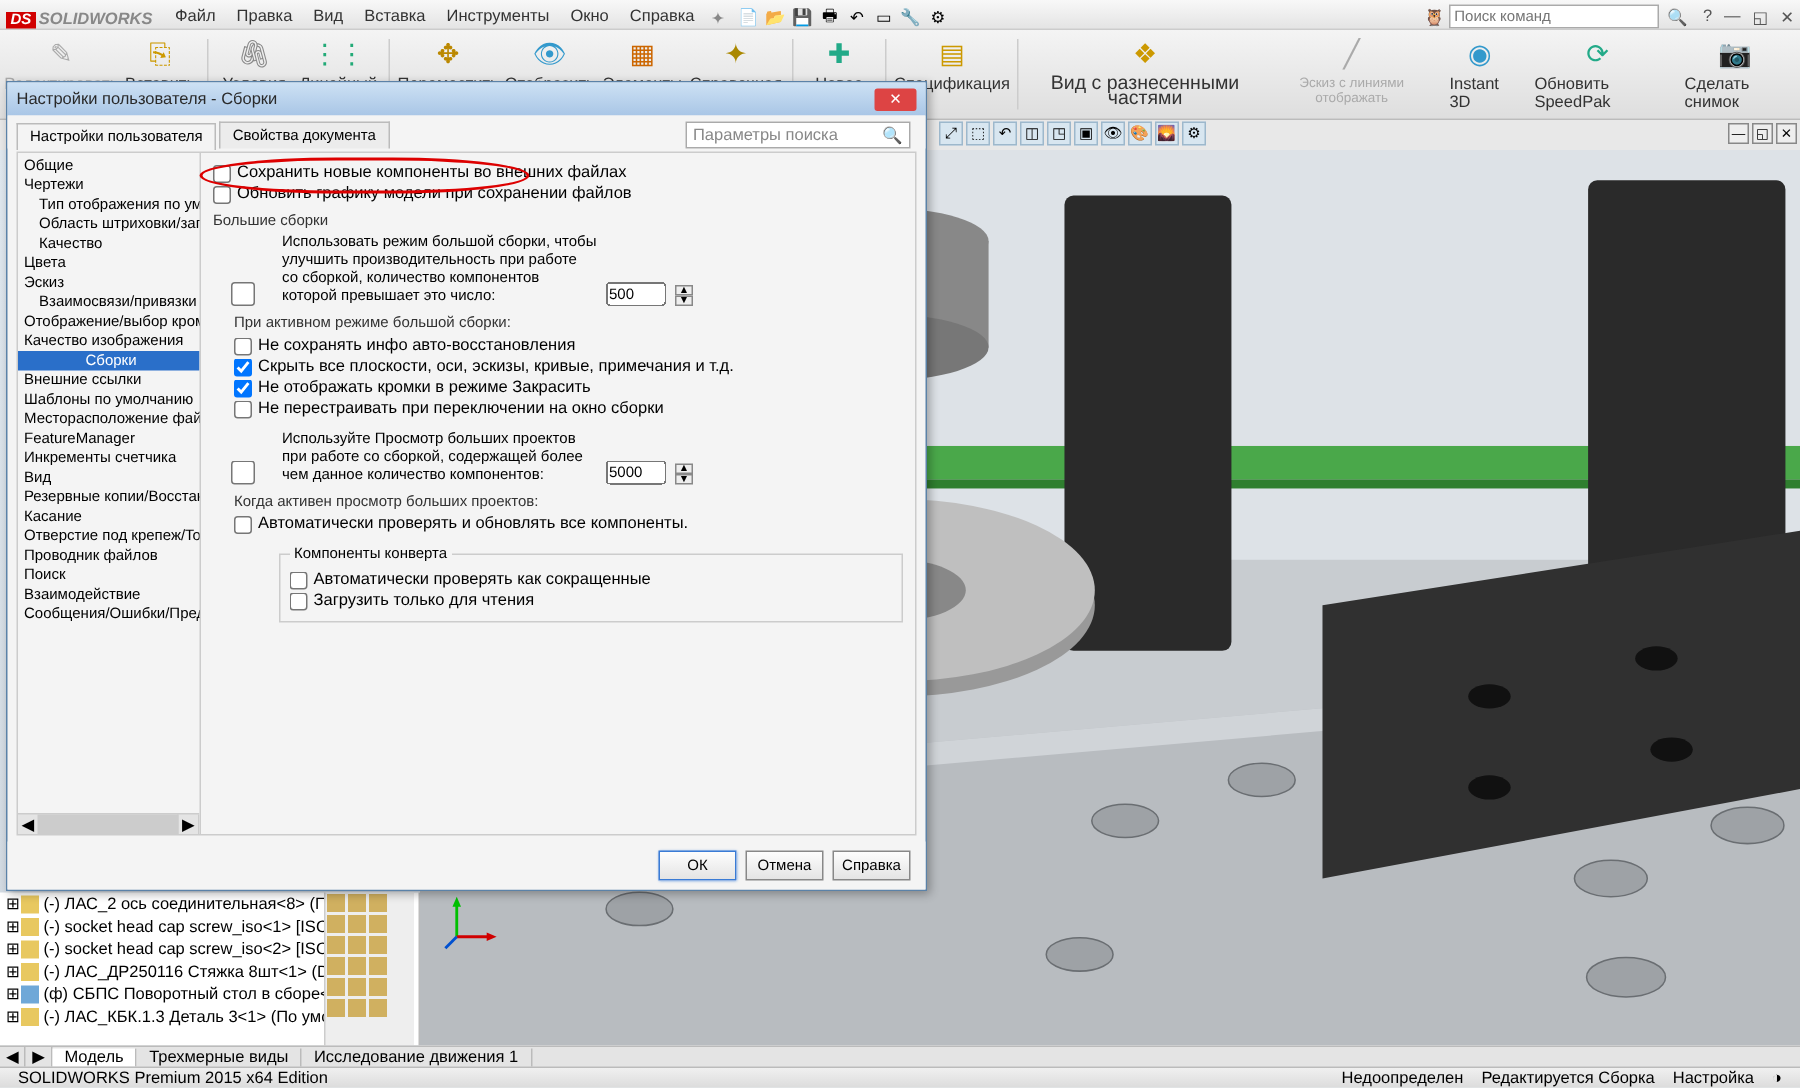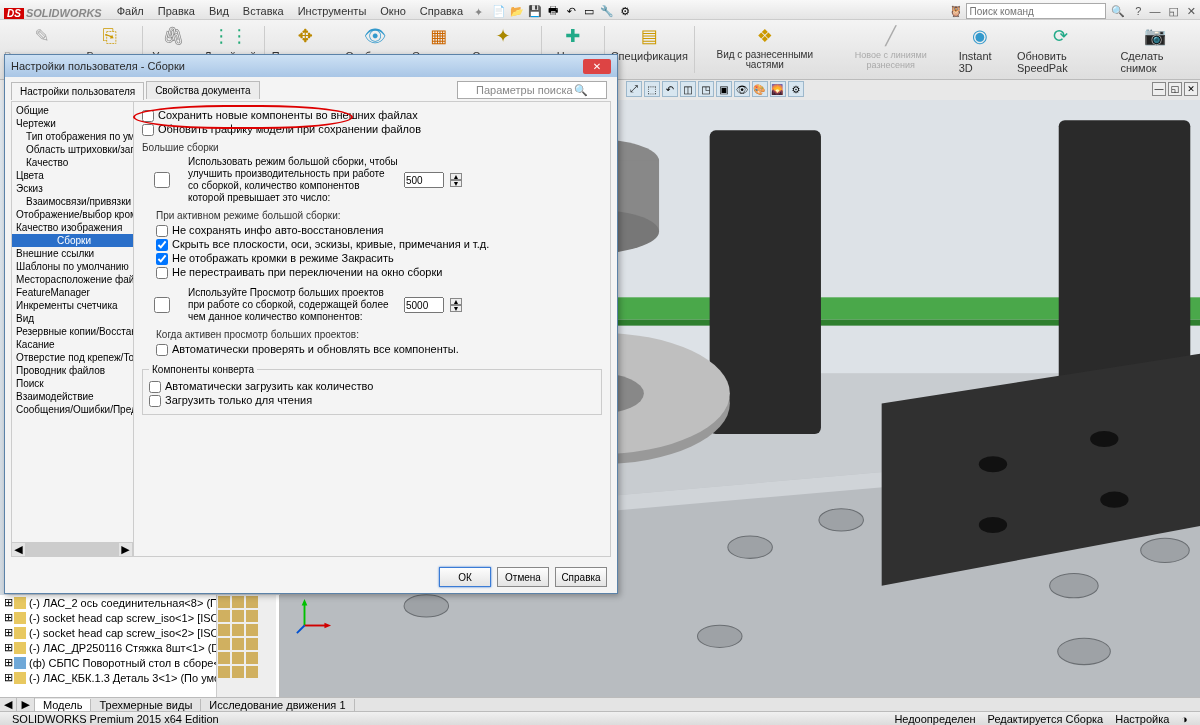--- a/index.html
+++ b/index.html
@@ -65,40 +65,40 @@
 .status .spacer { flex:1; }
 .status span { padding:0 6px; }
 
 
 .dialog { position:absolute; left:4px; top:54px; width:614px; height:540px; background:#f4f4f4; border:1px solid #5b82a8; box-shadow:2px 2px 6px rgba(0,0,0,.3); }
 .dialog .titlebar { height:22px; background:linear-gradient(#cde1f4,#a9c6e6); display:flex; align-items:center; padding:0 6px; font-size:11px; color:#2a2a2a; }
 .dialog .titlebar .close { margin-left:auto; width:28px; height:15px; background:#d44; color:#fff; display:flex;align-items:center;justify-content:center; border-radius:2px; font-size:10px; }
 .dialog .tabstrip { height:22px; display:flex; align-items:flex-end; padding:0 6px; background:#f4f4f4; }
 .dialog .tabstrip span { padding:3px 8px; border:1px solid #bbb; border-bottom:none; background:#ececec; margin-right:2px; font-size:10px; cursor:pointer; }
 .dialog .tabstrip span.active { background:#f4f4f4; position:relative; top:1px; }
-.dialog .searchbox { position:absolute; right:10px; top:26px; width:150px; height:18px; border:1px solid #aaa; background:#fff; display:flex; align-items:center; padding:0 18px; font-size:10px; color:#888; }
+.dialog .searchbox { position:absolute; right:10px; top:26px; width:150px; height:18px; border:1px solid #aaa; background:#fff; display:flex; align-items:center; padding:0 4px; font-size:10px; color:#888; }
 .dialog .searchbox .mag { margin-left:auto; }
 .dialog .body { position:absolute; left:6px; right:6px; top:46px; bottom:36px; border:1px solid #ccc; background:#f4f4f4; display:flex; }
 .dialog .nav { width:122px; border-right:1px solid #ccc; overflow:hidden; padding:2px 0; background:#f4f4f4; position:relative; }
 .dialog .nav .item { padding:1px 4px; font-size:10px; white-space:nowrap; cursor:pointer; }
 .dialog .nav .item.indent { padding-left:14px; }
 .dialog .nav .item.sel { background:#2a6fc9; color:#fff;padding-left:45px; }
 .dialog .nav .scroll { position:absolute; left:0; right:0; bottom:0; height:14px; background:#e4e4e4; border-top:1px solid #ccc; display:flex; }
 .dialog .nav .scroll span { width:14px; display:flex;align-items:center;justify-content:center; border-right:1px solid #ccc; }
 .dialog .content { flex:1; padding:6px 8px; overflow:hidden; position:relative; }
 .dialog .content .chk { display:flex; align-items:flex-start; margin:1px 0; font-size:10px; line-height:13px; }
 .dialog .content .chk input { margin-right:4px; margin-top:1px; width:12px; height:12px; }
 .dialog .content .group-title { font-size:10px; margin:6px 0 3px 0; color:#333; }
 .dialog .content .subgroup { margin-left:14px; }
-.dialog .content .numbox { display:flex; align-items:center; gap:6px; margin:2px 0; }
+.dialog .content .numbox { display:flex; align-items:flex-end; gap:6px; margin:2px 0; }
 .dialog .content .numbox .txt { width:210px; font-size:10px; line-height:12px; }
 .dialog .content .numbox input { width:40px; height:16px; font-size:10px; }
 .dialog .content .spin { display:inline-flex; flex-direction:column; }
 .dialog .content .spin span { width:12px;height:7px;border:1px solid #888; font-size:7px; background:#eee; line-height:5px; text-align:center; }
-.dialog .content fieldset { border:1px solid #ccc; padding:4px 6px 6px 6px; margin-top:8px; }
+.dialog .content fieldset { border:1px solid #ccc; padding:4px 6px 6px 6px; margin-top:8px;margin-left:44px; }
 .dialog .content fieldset legend { font-size:10px; padding:0 3px; }
 .dialog .highlight { position:absolute; border:2px solid #d00; border-radius:50%/60%; width:220px; height:24px; left:128px; top:50px; pointer-events:none; }
 .dialog .reset-btn { position:absolute; left:48px; bottom:8px; width:52px; height:18px; border:1px solid #888; background:linear-gradient(#fdfdfd,#e4e4e4); font-size:10px; }
 .dialog .footer { position:absolute; left:0; right:0; bottom:0; height:32px; display:flex; align-items:center; justify-content:flex-end; gap:6px; padding:0 10px; background:#f4f4f4; }
 .dialog .footer button { height:20px; width:52px; border:1px solid #888; background:linear-gradient(#fdfdfd,#e4e4e4); font-size:10px; cursor:pointer; }
 .dialog .footer button.primary { border:1px solid #3a7bd5; box-shadow:0 0 2px #3a7bd5; }
 </style>
 </head>
 <body>
 
@@ -177,25 +177,25 @@
       <span>Новое</span>
     </div>
   <div class="sep"></div>
   <div class="rbtn">
       <span class="ricon" style="color:#c90">▤</span>
       <span>Спецификация</span>
     </div>
   <div class="sep"></div>
   <div class="rbtn">
       <span class="ricon" style="color:#c90">❖</span>
-      <span style="font-size:10px;line-height:10px;text-align:center">Вид с разнесенными частями</span>
+      <span style="font-size:13px;line-height:10px;text-align:center">Вид с разнесенными частями</span>
     </div>
   <div class="rbtn disabled">
       <span class="ricon">╱</span>
-      <span style="font-size:9px;line-height:10px;text-align:center">Новое с линиями разнесения</span>
+      <span style="font-size:9px;line-height:10px;text-align:center">Эскиз с линиями отображать</span>
     </div>
   <div class="rbtn">
       <span class="ricon" style="color:#39c">◉</span>
       <span>Instant 3D</span>
     </div>
   <div class="rbtn">
       <span class="ricon" style="color:#2a8">⟳</span>
       <span>Обновить SpeedPak</span>
     </div>
   <div class="rbtn">
@@ -476,21 +476,21 @@
         <label class="chk">
             <input type="checkbox" style="">
             <span>Автоматически проверять и обновлять все компоненты.</span>
           </label>
       </div>
 
       <fieldset>
         <legend>Компоненты конверта</legend>
         <label class="chk">
             <input type="checkbox" style="">
-            <span>Автоматически загрузить как количество</span>
+            <span>Автоматически проверять как сокращенные</span>
           </label>
         <label class="chk">
             <input type="checkbox" style="">
             <span>Загрузить только для чтения</span>
           </label>
       </fieldset>
     </div>
   </div>
 
   <div class="highlight"></div>

